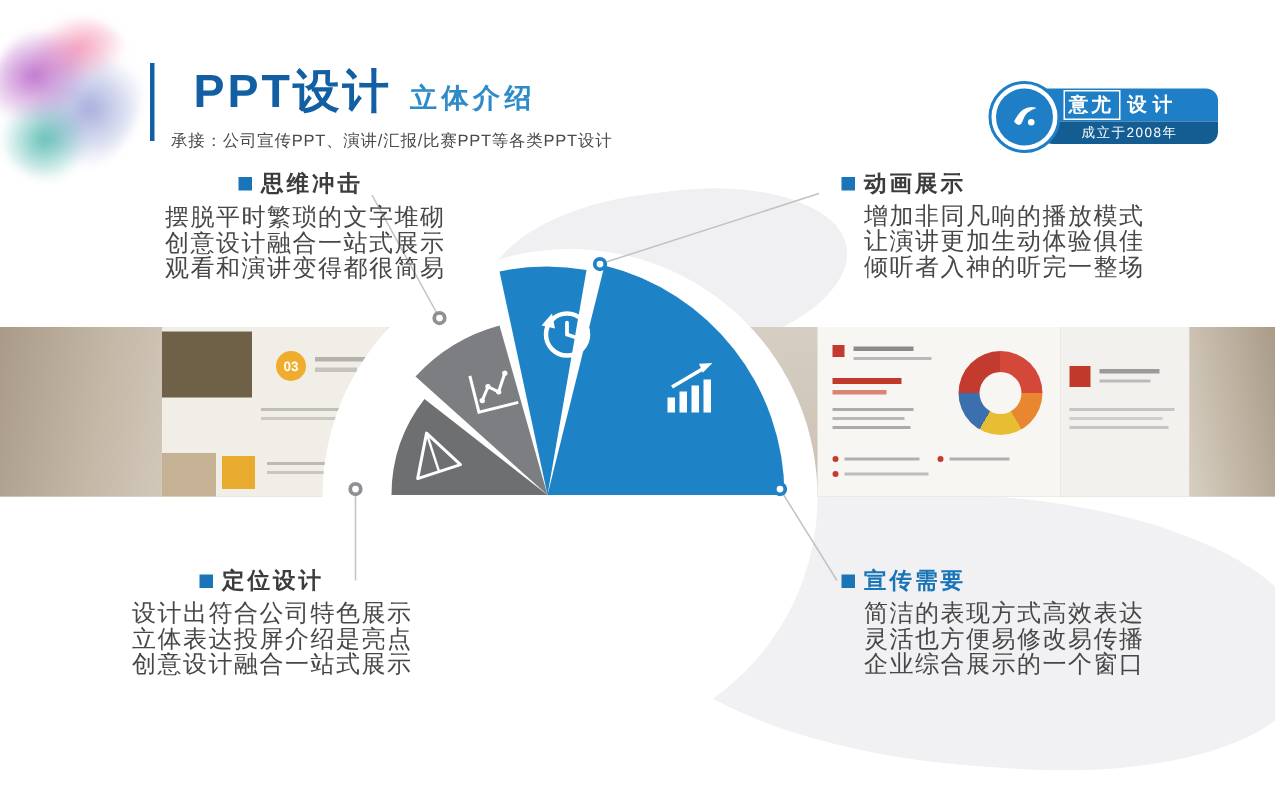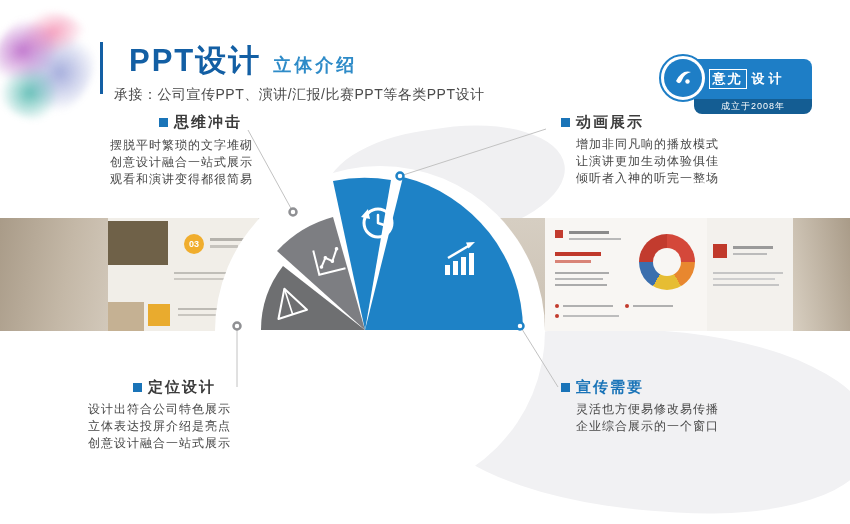--- a/index.html
+++ b/index.html
@@ -17,40 +17,40 @@
     filter:blur(3px);border-radius:55% 45% 60% 40%;transform:rotate(-18deg);}
   .bg-blob{position:absolute;background:#f0f0f2;}
   .blob-top{left:326px;top:128px;width:240px;height:112px;border-radius:48% 52% 56% 44%;transform:rotate(-8deg);}
   .blob-bottom{left:420px;top:330px;width:450px;height:180px;border-radius:50% 50% 44% 56%;transform:rotate(4deg);background:#f1f1f3;}
 
   
   .title-rule{position:absolute;left:100px;top:42px;width:3px;height:52px;background:#135fa4;}
   .title-row{position:absolute;left:129px;top:40px;display:flex;align-items:baseline;}
   .title-main{font-size:31px;font-weight:bold;color:#135fa4;letter-spacing:2px;}
   .title-sub{font-size:18px;font-weight:bold;color:#2e8bc8;letter-spacing:3px;margin-left:12px;}
-  .tagline{position:absolute;left:114px;top:86px;font-size:14px;color:#4a4a4a;letter-spacing:.5px;}
+  .tagline{position:absolute;left:114px;top:86px;font-size:11px;color:#4a4a4a;letter-spacing:.5px;}
 
   
   .ribbon{position:absolute;left:682px;top:59px;width:130px;}
-  .ribbon-top{height:40px;background:#1e7ec6;border-radius:8px 8px 0 8px;display:flex;align-items:center;justify-content:center;
+  .ribbon-top{height:22px;background:#1e7ec6;border-radius:8px 8px 0 8px;display:flex;align-items:center;justify-content:center;
               color:#fff;font-size:13px;font-weight:bold;}
   .brand-box{border:1px solid #fff;padding:0 3px;margin-right:5px;letter-spacing:2px;}
   .brand-rest{letter-spacing:4px;}
   .ribbon-bottom{height:15px;margin-left:12px;background:#145d93;border-radius:0 0 8px 8px;display:flex;align-items:center;justify-content:center;
                  color:#fff;font-size:9px;letter-spacing:1px;}
   .logo{position:absolute;left:659px;top:54px;width:48px;height:48px;border-radius:50%;background:#ffffff;
         border:2px solid #1e7ec6;box-sizing:border-box;}
   .logo-inner{position:absolute;left:3px;top:3px;width:38px;height:38px;border-radius:50%;background:#1e7ec6;
               display:flex;align-items:center;justify-content:center;}
 
   
   .head{position:absolute;display:flex;align-items:center;gap:6px;font-weight:bold;font-size:15px;
         letter-spacing:2px;color:#3c3c3c;}
   .head .sq{width:9px;height:9px;background:#1a74b8;flex:0 0 auto;}
-  .body{position:absolute;font-size:12px;color:#474747;letter-spacing:1px;line-height:17px;}
+  .body{position:absolute;font-size:16px;color:#474747;letter-spacing:1px;line-height:17px;}
   .body p{margin:0;}
   .h-tl{left:139px;top:113px;padding-left:20px;}
   .b-tl{left:110px;top:137px;}
   .h-tr{left:561px;top:113px;}
   .b-tr{left:576px;top:137px;font-family:Liberation Mono, monospace;}
   .h-bl{left:133px;top:378px;}
   .b-bl{left:88px;top:401px;}
   .h-br{left:561px;top:378px;color:#1a74b8;}
   .b-br{left:576px;top:401px;}
 
@@ -253,17 +253,18 @@
     <p>设计出符合公司特色展示</p>
     <p>立体表达投屏介绍是亮点</p>
     <p>创意设计融合一站式展示</p>
   </div>
 
   <div class="head h-br">
     <span class="sq"></span>
     <span>宣传需要</span>
   </div>
   <div class="body b-br">
+    <p>简洁的表现方式高效表达</p>
     <p>灵活也方便易修改易传播</p>
     <p>企业综合展示的一个窗口</p>
   </div>
 
 </div>
 
 </body></html>

